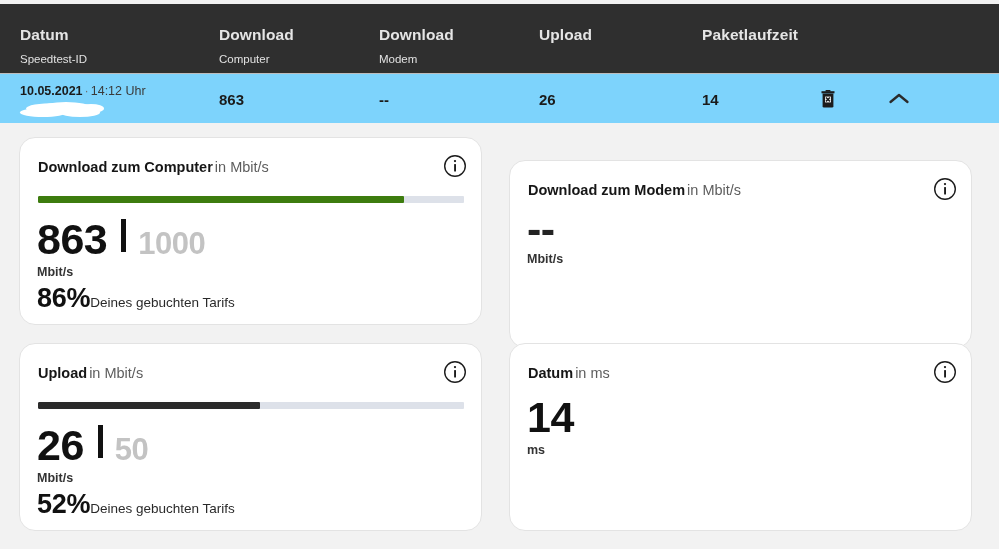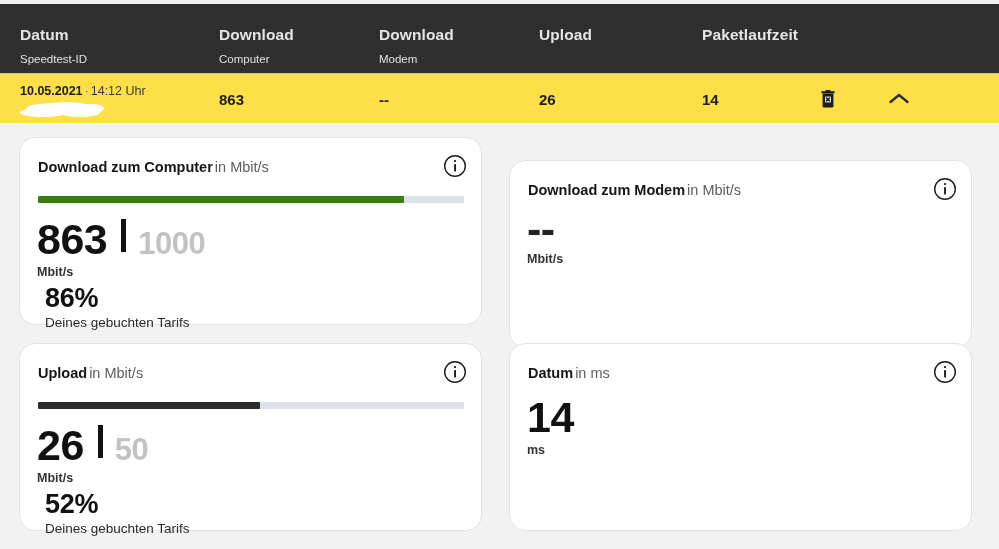--- a/index.html
+++ b/index.html
@@ -56,21 +56,21 @@
     color: #e2e2e2;
   }
 
   
   .data-row {
     position: absolute;
     left: 0;
     top: 73px;
     width: 999px;
     height: 50px;
-    background: #fde047;
+    background: #7dd3fc;
     border-top: 1px solid #bdbdbd;
   }
 
   .row-cell {
     position: absolute;
     top: 0;
     height: 50px;
     display: flex;
     align-items: center;
   }
@@ -249,33 +249,31 @@
     display: flex;
     align-items: center;
   }
 
   .pct-row {
     position: absolute;
     left: 17px;
     top: 145px;
     display: flex;
     align-items: baseline;
-    flex-direction: column;
   }
   .pct-value {
     font-size: 27px;
     font-weight: bold;
     color: #111111;
     letter-spacing: -0.3px;
     line-height: 30px;
   }
   .pct-label {
     font-size: 13.5px;
     color: #2a2a2a;
-    margin-left: 8px;
     line-height: 20px;
   }
 </style>
 </head>
 <body>
 
 <div class="page">
 
   <div class="table-header">
 

